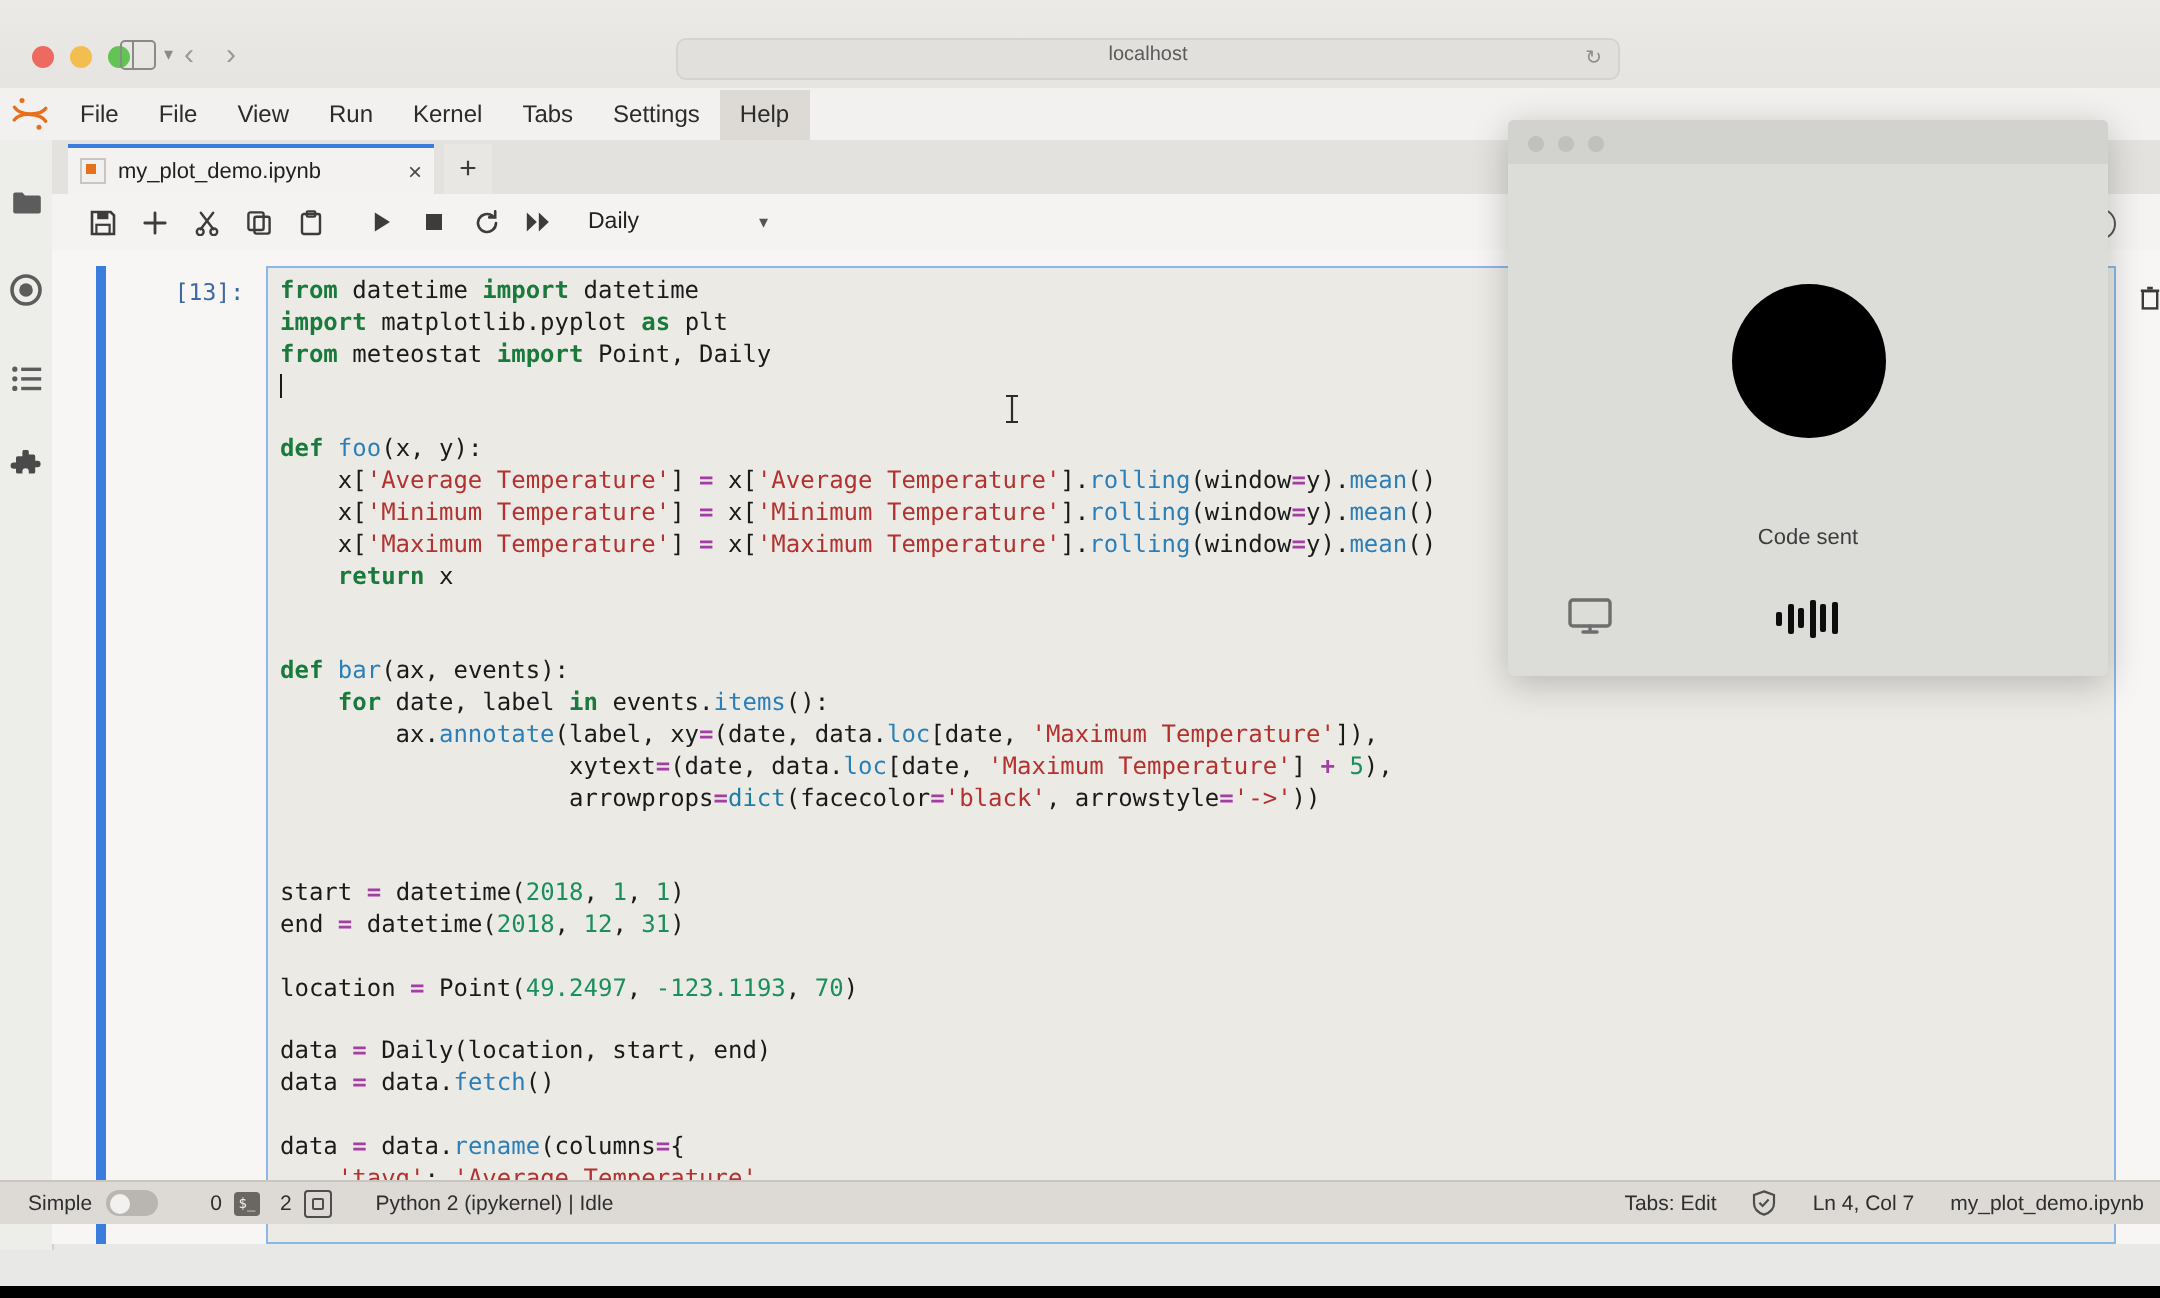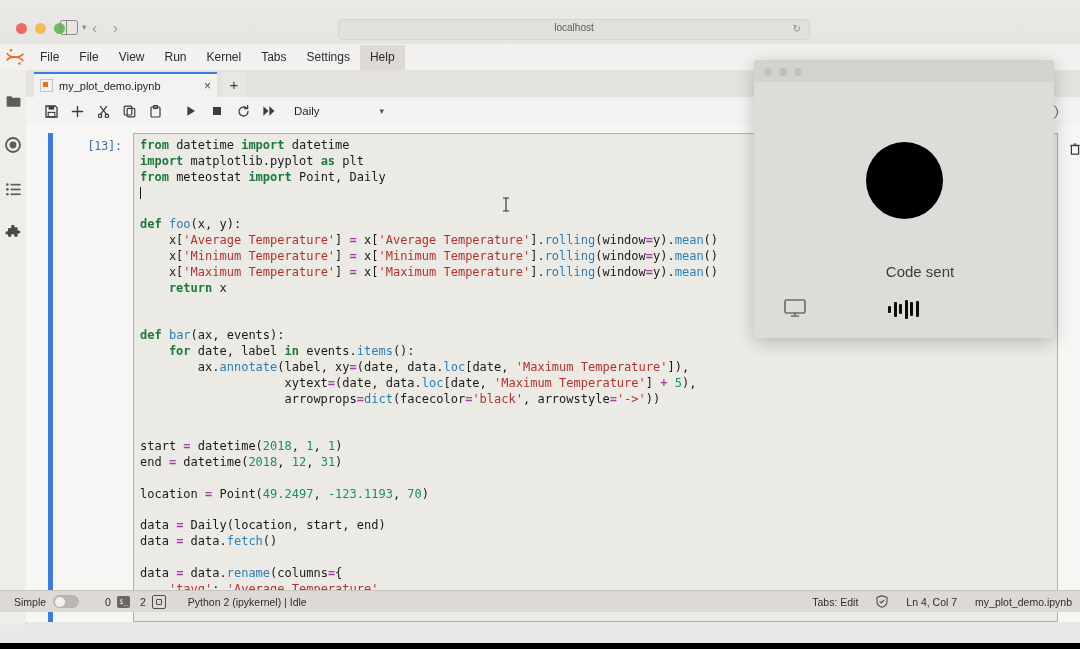--- a/index.html
+++ b/index.html
@@ -119,22 +119,22 @@
 
   
   .overlay{position:absolute;left:754px;top:60px;width:300px;height:278px;
         background:#dcdcd8;border-radius:3px;
         box-shadow:0 4px 18px rgba(0,0,0,0.22);overflow:hidden;}
   .ov-title{position:absolute;left:0;top:0;width:300px;height:22px;background:#d2d2ce;}
   .ov-tl{position:absolute;top:8px;display:flex;gap:7px;left:10px;}
   .ov-dot{width:8px;height:8px;border-radius:50%;background:#c0c0bc;}
   .ov-circle{position:absolute;left:112px;top:82px;width:77px;height:77px;
         border-radius:50%;background:#000;}
-  .ov-status{position:absolute;left:16px;top:203px;width:300px;text-align:center;
-        font-size:15px;color:#3c3c3c;}
+  .ov-status{position:absolute;left:0;top:203px;width:300px;text-align:center;
+        font-size:11px;color:#3c3c3c;}
   .ov-screen{position:absolute;left:30px;top:239px;width:22px;height:18px;}
   .ov-wave{position:absolute;left:134px;top:238px;display:flex;align-items:center;
         gap:2.5px;height:22px;}
   .ov-wave i{display:block;width:3px;background:#0d0d0d;border-radius:1px;}
 
   
   .ibeam{position:absolute;left:502px;top:197px;width:8px;height:15px;color:#2c2c2c;}
 </style>
 </head>
 <body>

